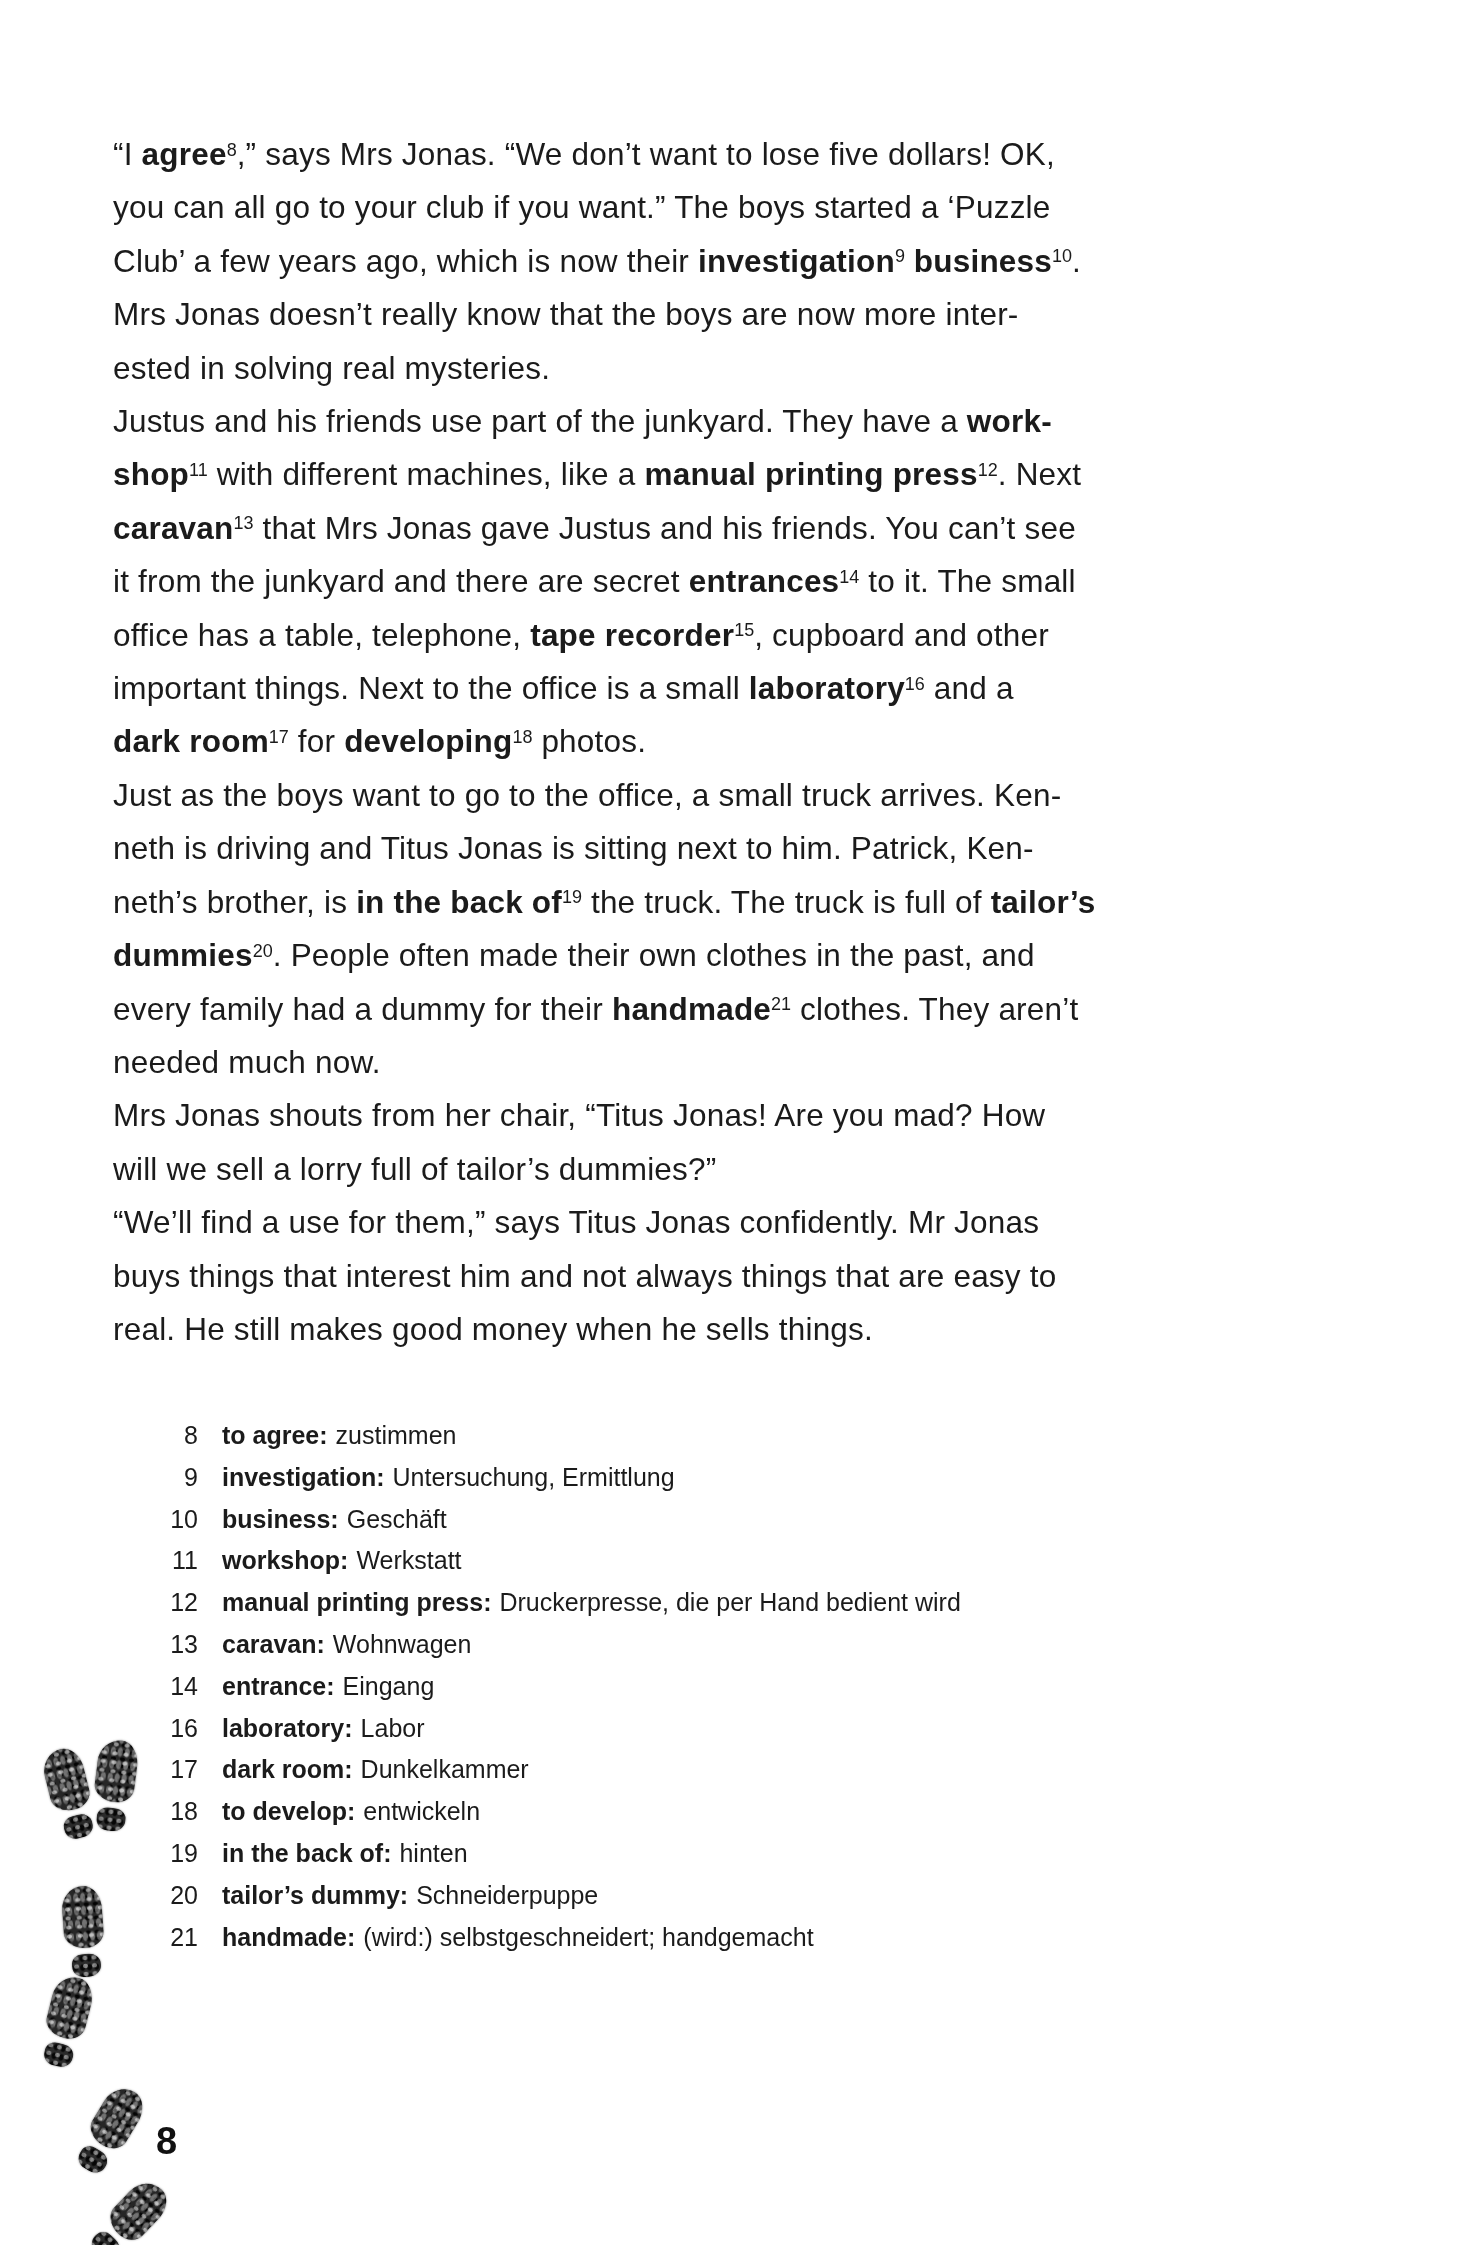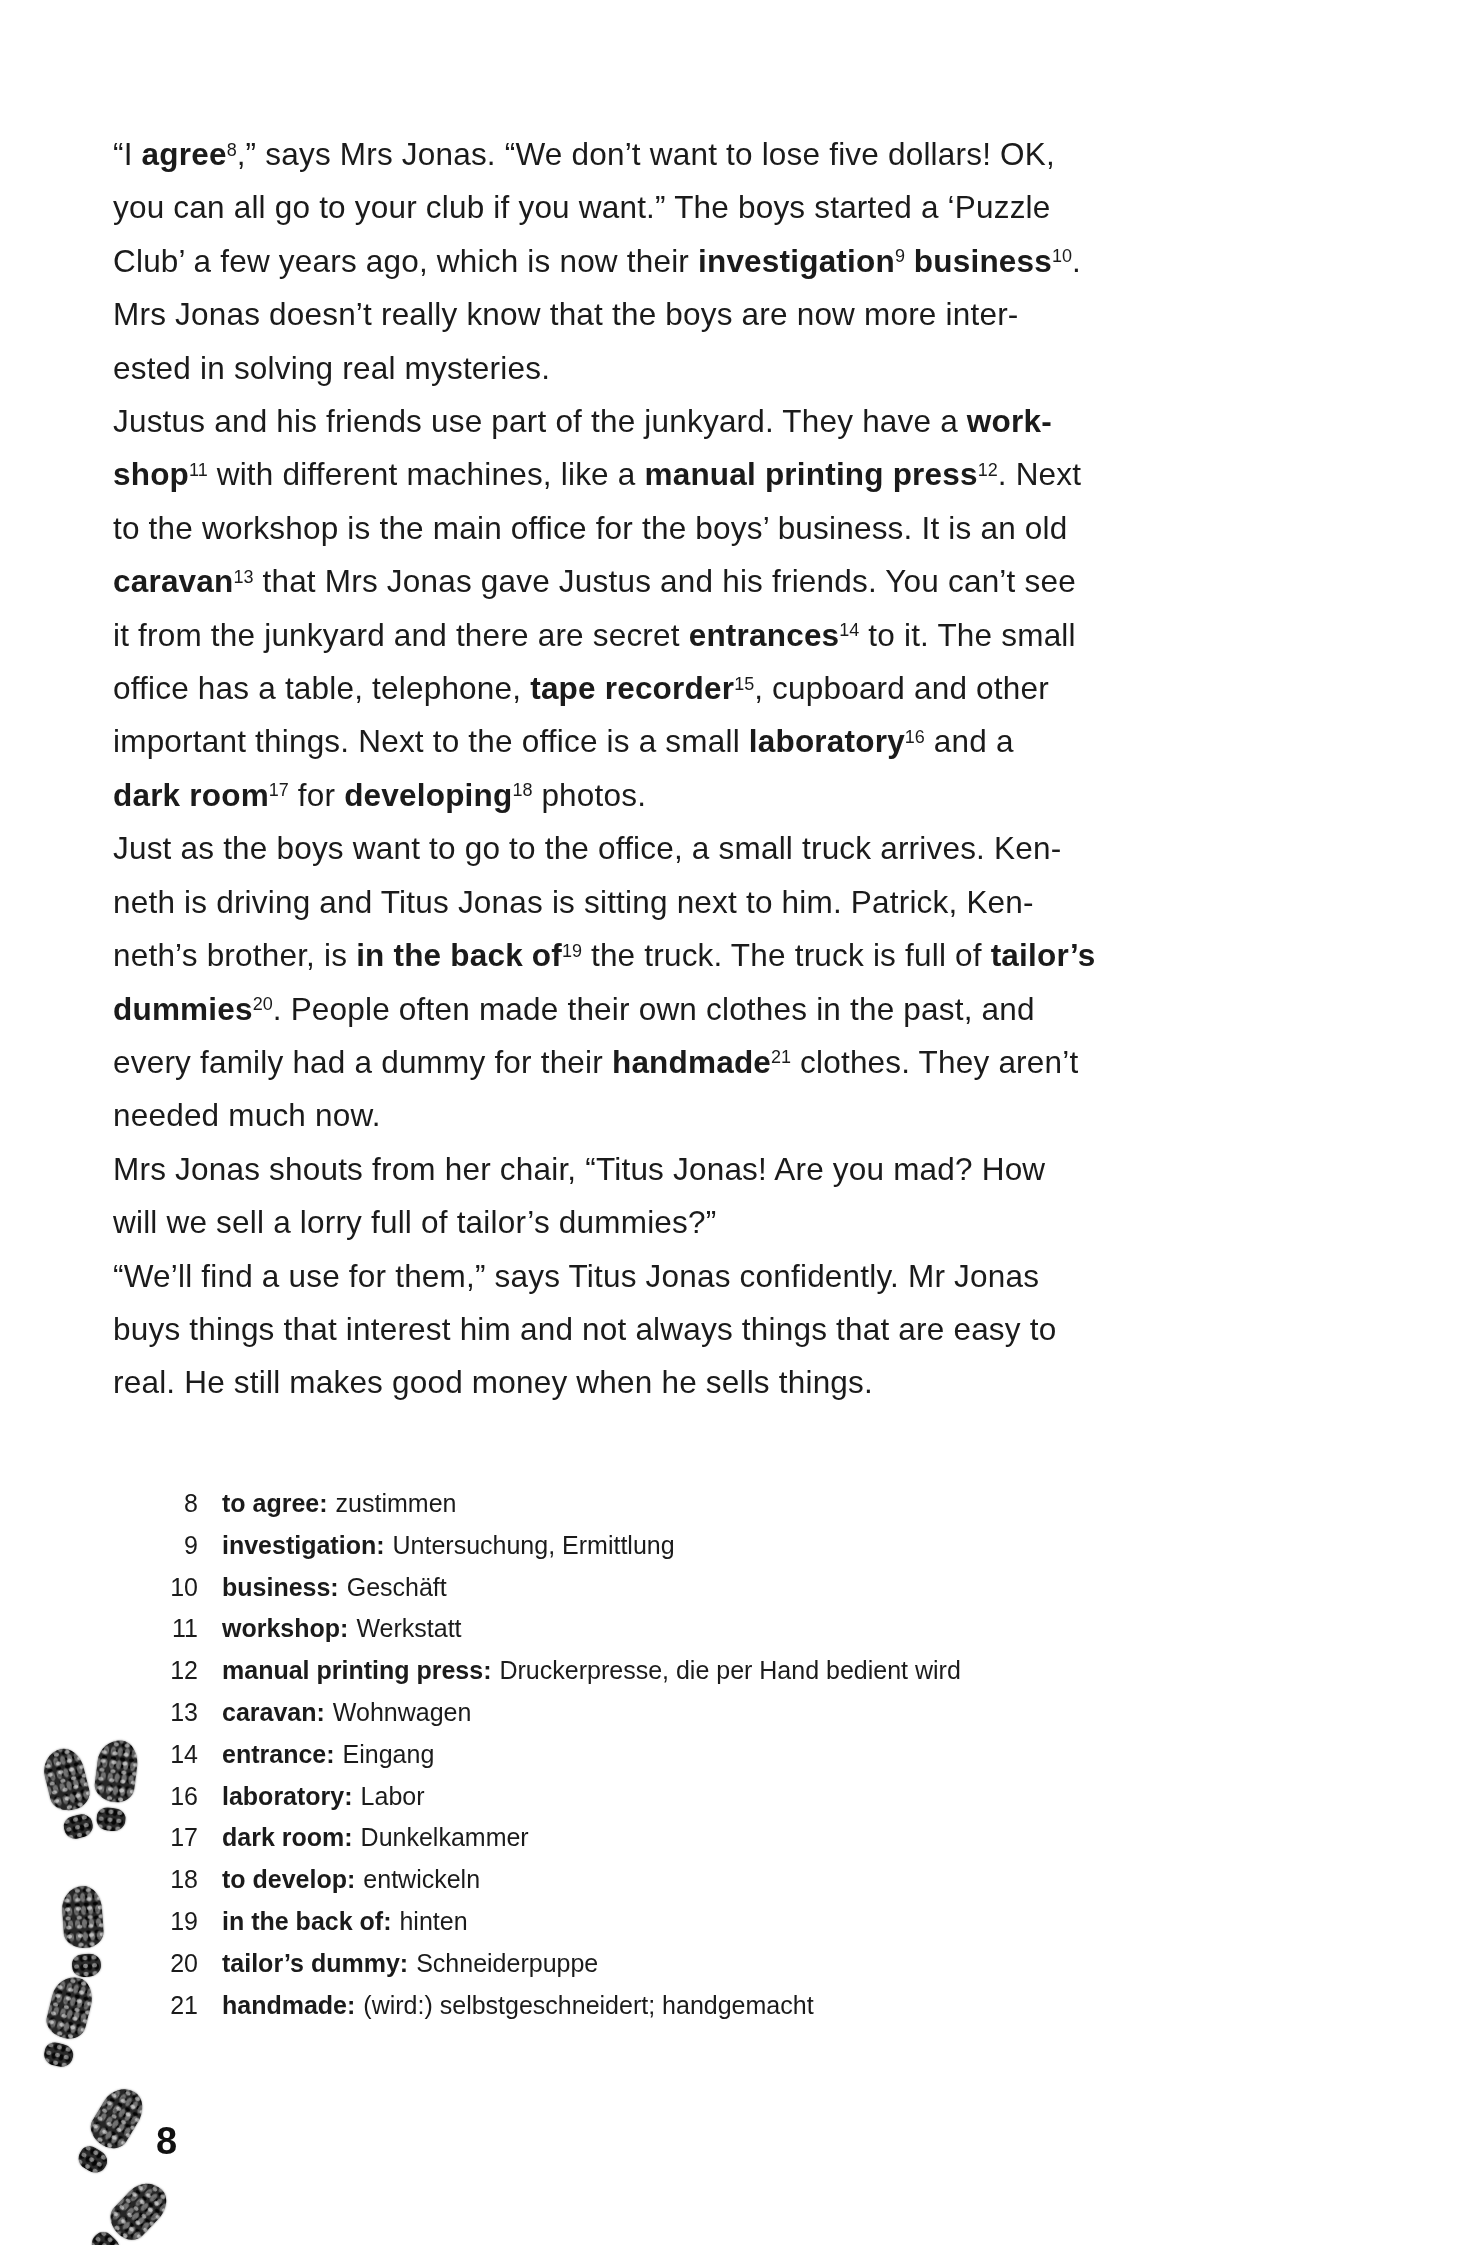--- a/index.html
+++ b/index.html
@@ -38,21 +38,21 @@
     top: 2px;
     vertical-align: super;
     line-height: 0;
     letter-spacing: 0;
   }
 
   
   .vocab-list {
     position: absolute;
     left: 113px;
-    top: 1483px;
+    top: 1415px;
     width: 1200px;
   }
   .vocab-row {
     font-size: 25px;
     line-height: 41.8px;
     white-space: nowrap;
   }
   .vnum {
     display: inline-block;
     width: 85px;
@@ -117,21 +117,20 @@
 <div class="page">
 
   <div class="text-block" id="text-block">
       <div class="line"><span>“I </span><span class="bold">agree</span><sup class="sup">8</sup><span>,” says Mrs Jonas. “We don’t want to lose five dollars! OK,</span></div>
       <div class="line"><span>you can all go to your club if you want.” The boys started a ‘Puzzle</span></div>
       <div class="line"><span>Club’ a few years ago, which is now their </span><span class="bold">investigation</span><sup class="sup">9</sup><span> </span><span class="bold">business</span><sup class="sup">10</sup><span>.</span></div>
       <div class="line"><span>Mrs Jonas doesn’t really know that the boys are now more inter-</span></div>
       <div class="line"><span>ested in solving real mysteries.</span></div>
       <div class="line"><span>Justus and his friends use part of the junkyard. They have a </span><span class="bold">work-</span></div>
       <div class="line"><span class="bold">shop</span><sup class="sup">11</sup><span> with different machines, like a </span><span class="bold">manual printing press</span><sup class="sup">12</sup><span>. Next</span></div>
-      <div class="line"><span>to the workshop is the main office for the boys’ business. It is an old</span></div>
       <div class="line"><span class="bold">caravan</span><sup class="sup">13</sup><span> that Mrs Jonas gave Justus and his friends. You can’t see</span></div>
       <div class="line"><span>it from the junkyard and there are secret </span><span class="bold">entrances</span><sup class="sup">14</sup><span> to it. The small</span></div>
       <div class="line"><span>office has a table, telephone, </span><span class="bold">tape recorder</span><sup class="sup">15</sup><span>, cupboard and other</span></div>
       <div class="line"><span>important things. Next to the office is a small </span><span class="bold">laboratory</span><sup class="sup">16</sup><span> and a</span></div>
       <div class="line"><span class="bold">dark room</span><sup class="sup">17</sup><span> for </span><span class="bold">developing</span><sup class="sup">18</sup><span> photos.</span></div>
       <div class="line"><span>Just as the boys want to go to the office, a small truck arrives. Ken-</span></div>
       <div class="line"><span>neth is driving and Titus Jonas is sitting next to him. Patrick, Ken-</span></div>
       <div class="line"><span>neth’s brother, is </span><span class="bold">in the back of</span><sup class="sup">19</sup><span> the truck. The truck is full of </span><span class="bold">tailor’s</span></div>
       <div class="line"><span class="bold">dummies</span><sup class="sup">20</sup><span>. People often made their own clothes in the past, and</span></div>
       <div class="line"><span>every family had a dummy for their </span><span class="bold">handmade</span><sup class="sup">21</sup><span> clothes. They aren’t</span></div>

